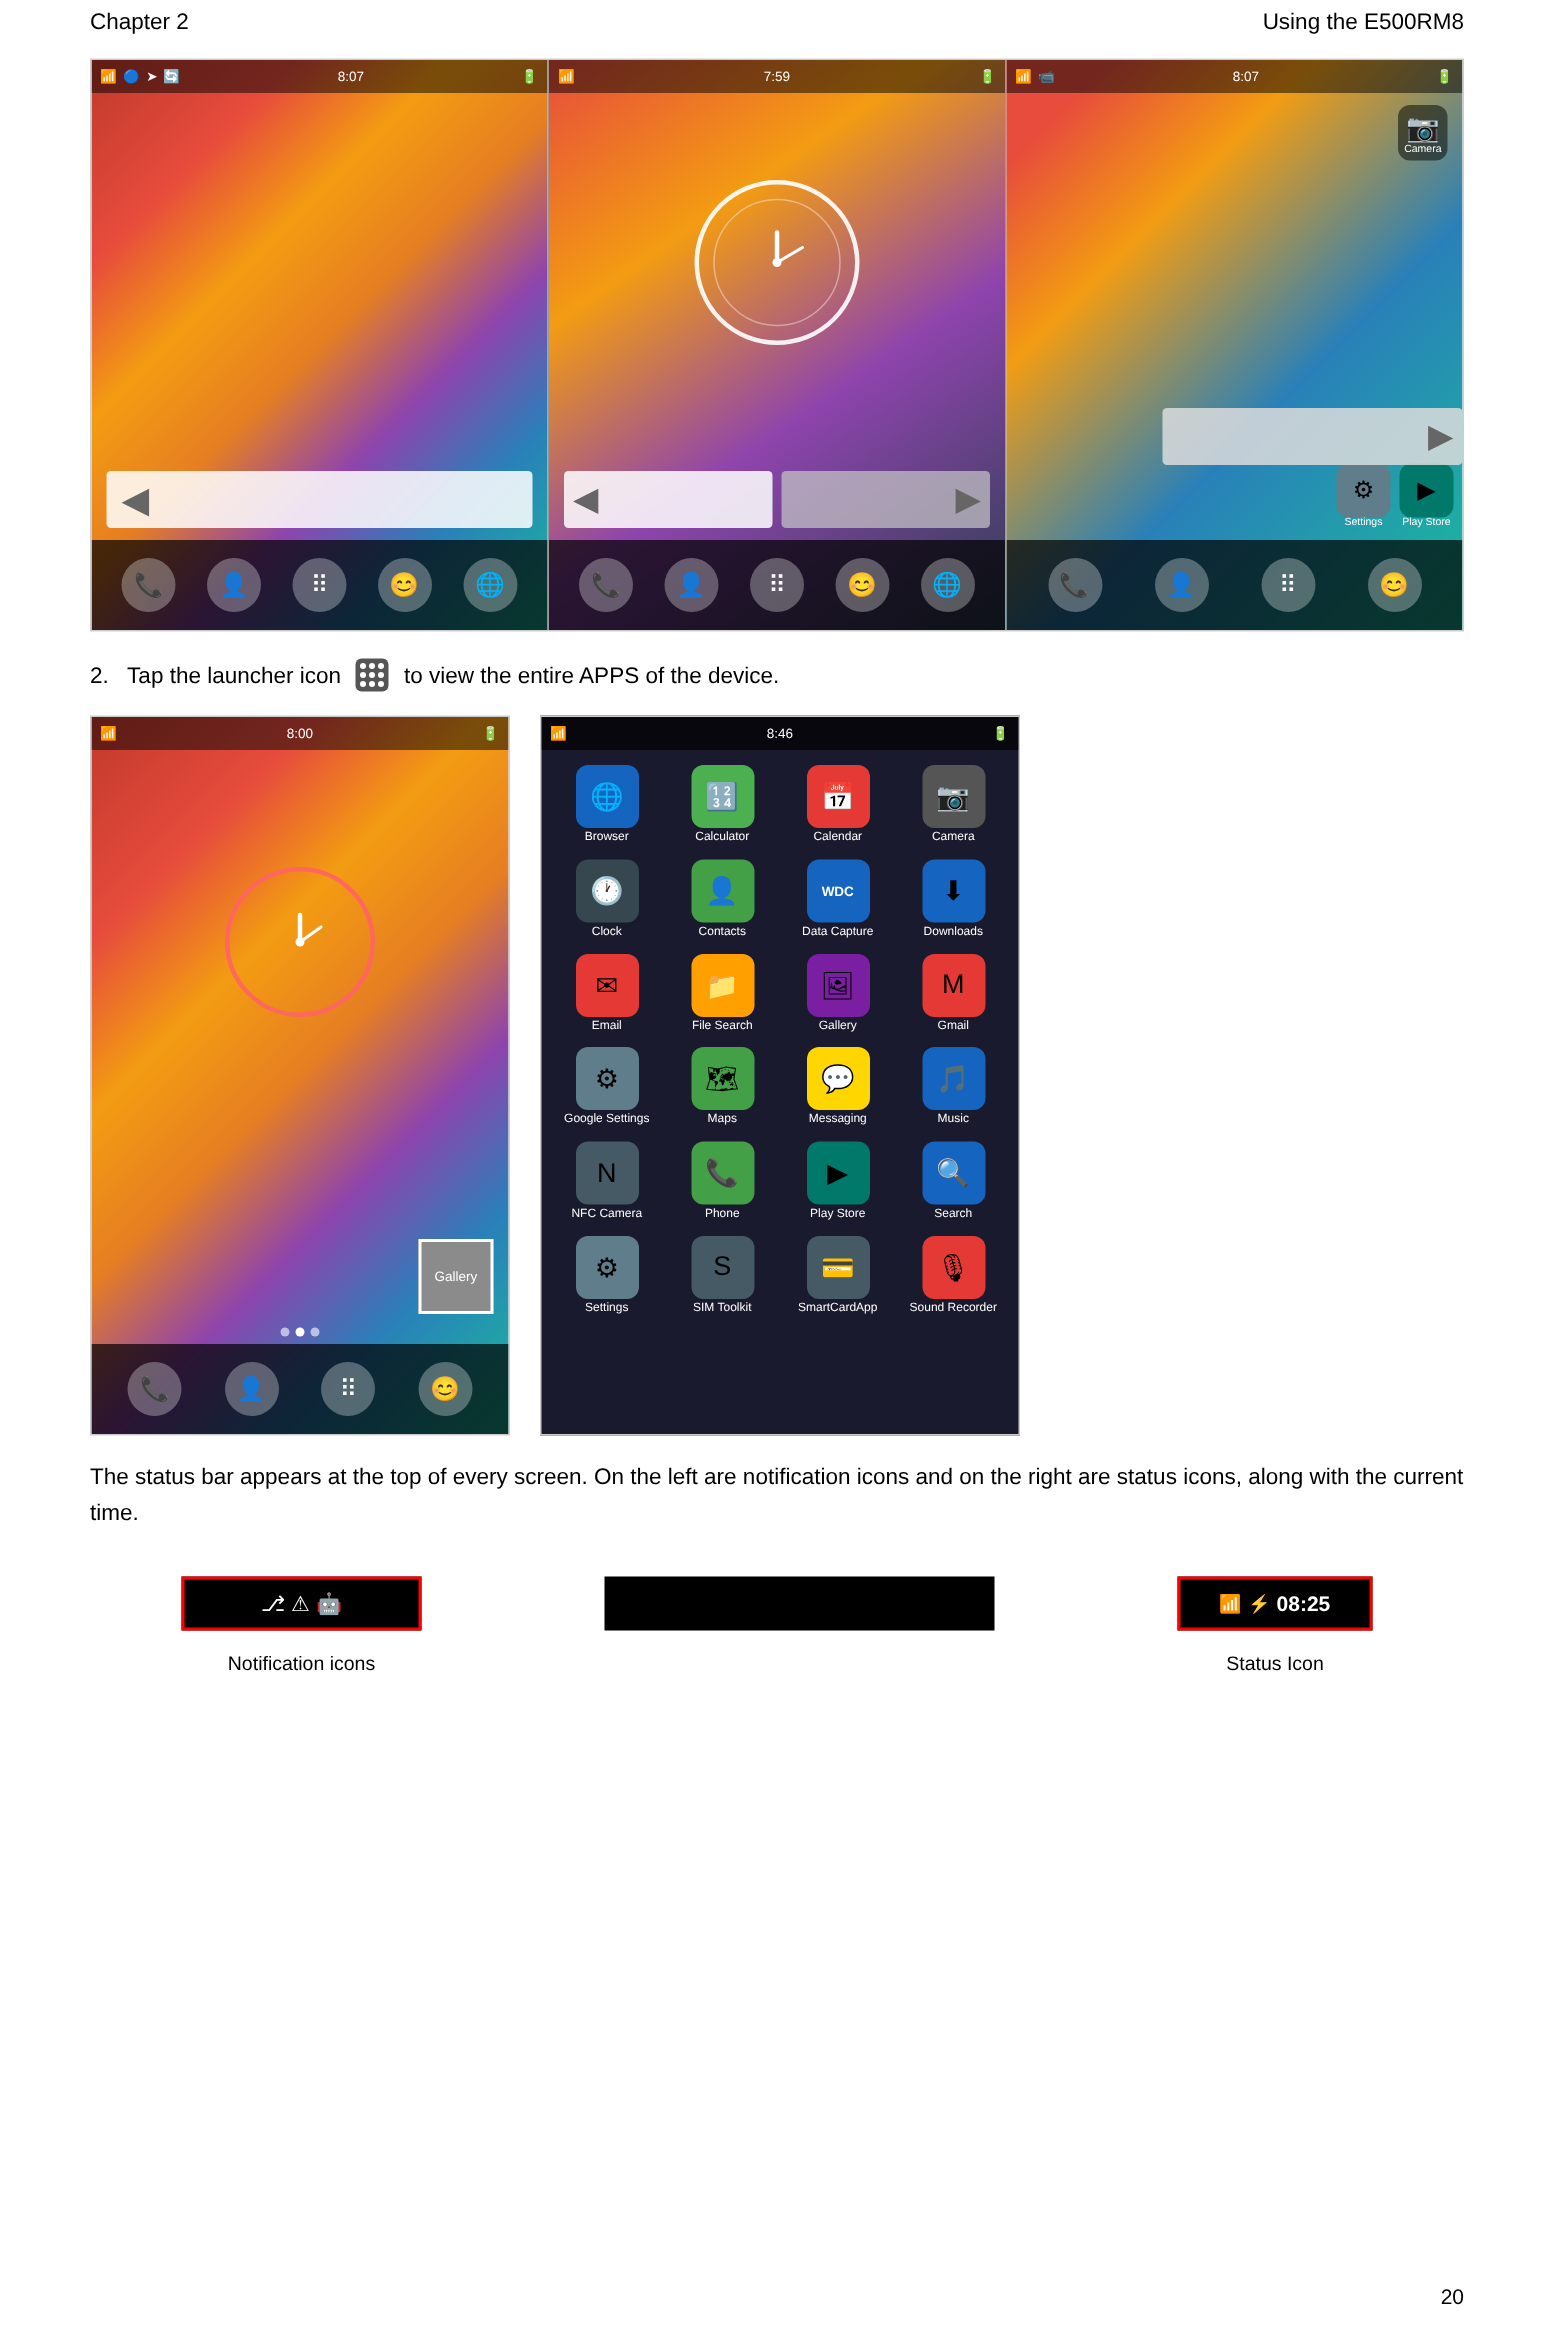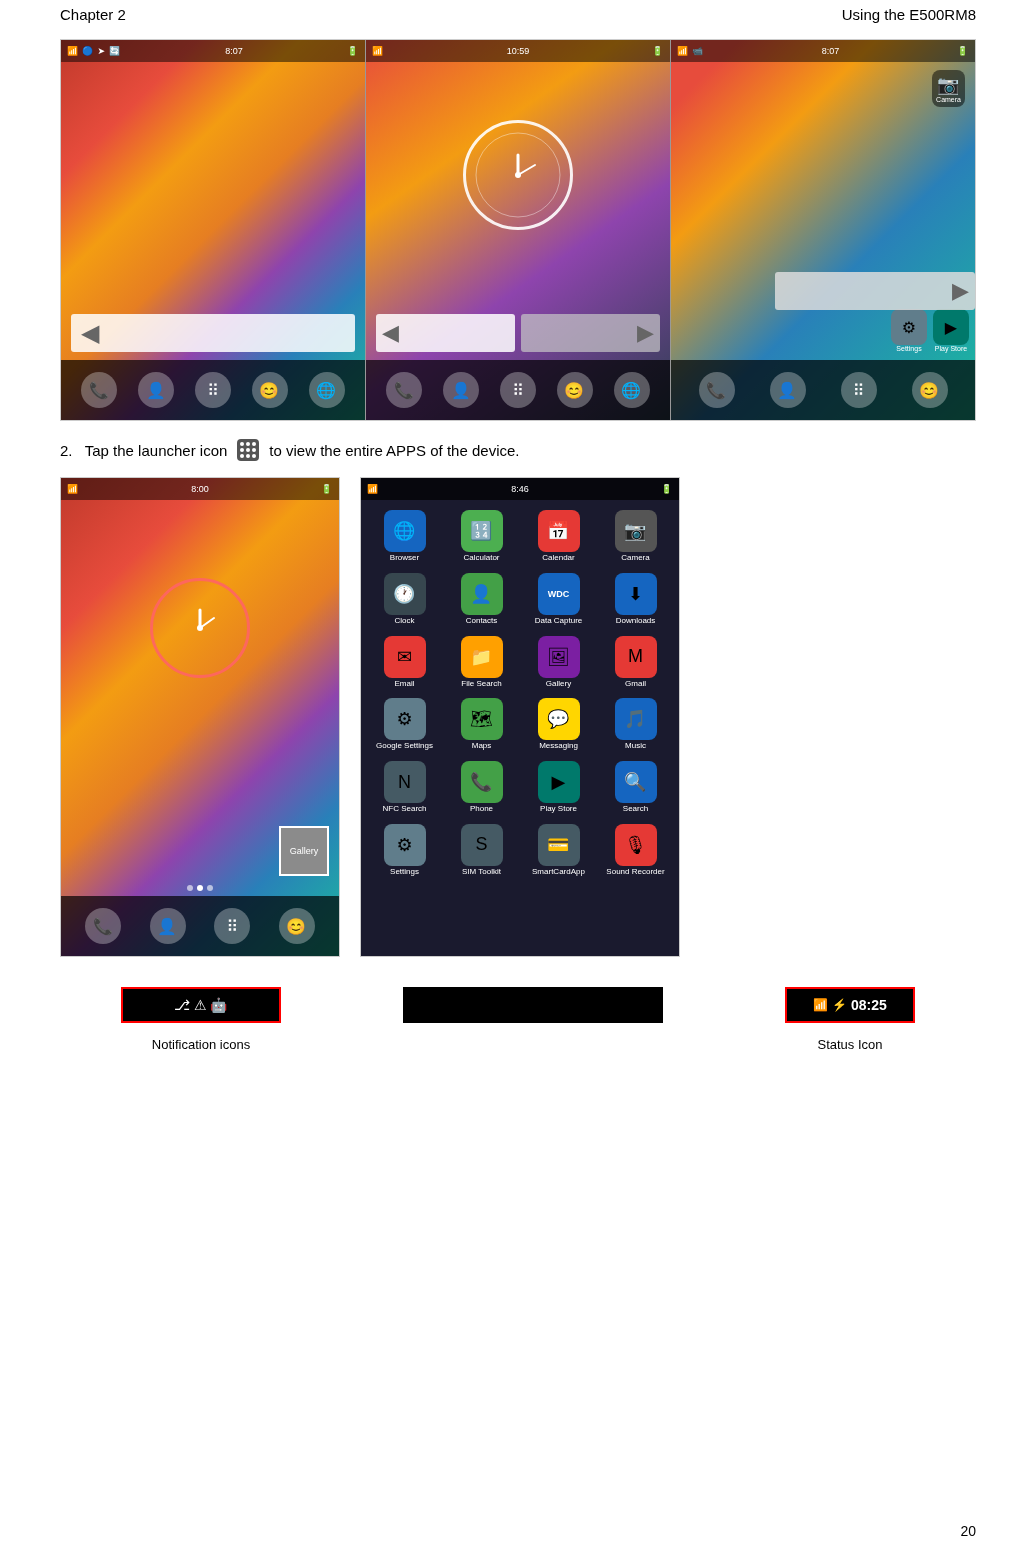--- a/index.html
+++ b/index.html
@@ -308,21 +308,21 @@
           <div class="dock-icon">🌐</div>
         </div>
       </div>
     </div>
 
     <div class="phone-screen" style="background: linear-gradient(145deg, #e74c3c 0%, #f39c12 30%, #8e44ad 60%, #2c3e50 100%);">
       <div class="phone-status-bar">
         <div class="notification-icons">
           <span style="font-size:9px;">📶</span>
         </div>
-        <div style="font-size:9px;color:#fff;">10:59</div>
+        <div style="font-size:9px;color:#fff;">7:59</div>
         <div style="font-size:9px;color:#fff;">🔋</div>
       </div>
 
       <div style="position:absolute;top:80px;left:50%;transform:translateX(-50%);width:110px;height:110px;border-radius:50%;border:3px solid rgba(255,255,255,0.9);display:flex;align-items:center;justify-content:center;">
         <svg width="90" height="90" viewBox="0 0 90 90">
           <circle cx="45" cy="45" r="42" fill="transparent" stroke="rgba(255,255,255,0.4)" stroke-width="1"></circle>
 
           <line x1="45" y1="45" x2="45" y2="25" stroke="white" stroke-width="3" stroke-linecap="round"></line>
 
           <line x1="45" y1="45" x2="62" y2="35" stroke="white" stroke-width="2" stroke-linecap="round"></line>
@@ -509,21 +509,21 @@
           <div class="app-item">
             <div class="app-icon icon-messaging">💬</div>
             <div class="app-label">Messaging</div>
           </div>
           <div class="app-item">
             <div class="app-icon icon-music">🎵</div>
             <div class="app-label">Music</div>
           </div>
           <div class="app-item">
             <div class="app-icon icon-nfc">N</div>
-            <div class="app-label">NFC Search</div>
+            <div class="app-label">NFC Camera</div>
           </div>
           <div class="app-item">
             <div class="app-icon icon-phone">📞</div>
             <div class="app-label">Phone</div>
           </div>
           <div class="app-item">
             <div class="app-icon icon-playstore">▶</div>
             <div class="app-label">Play Store</div>
           </div>
           <div class="app-item">
@@ -543,20 +543,21 @@
             <div class="app-label">SmartCardApp</div>
           </div>
           <div class="app-item">
             <div class="app-icon icon-soundrec">🎙</div>
             <div class="app-label">Sound Recorder</div>
           </div>
         </div>
     </div>
   </div>
 
+  <p class="description">The status bar appears at the top of every screen. On the left are notification icons and on the right are status icons, along with the current time.</p>
 
   <div class="statusbar-diagram">
 
     <div class="statusbar-section">
       <div class="statusbar-box" style="min-width:160px;">
         <span style="color:#fff;font-size:14px;">⎇</span>
         <span style="color:#fff;font-size:14px;">⚠</span>
         <span style="color:#fff;font-size:14px;">🤖</span>
       </div>
       <div class="statusbar-label">Notification icons</div>

